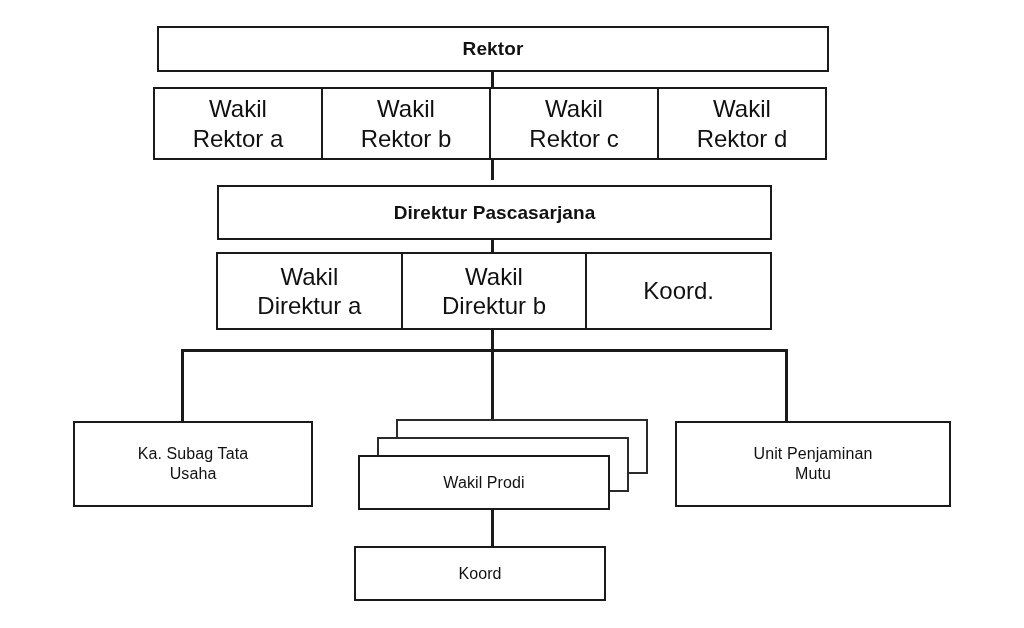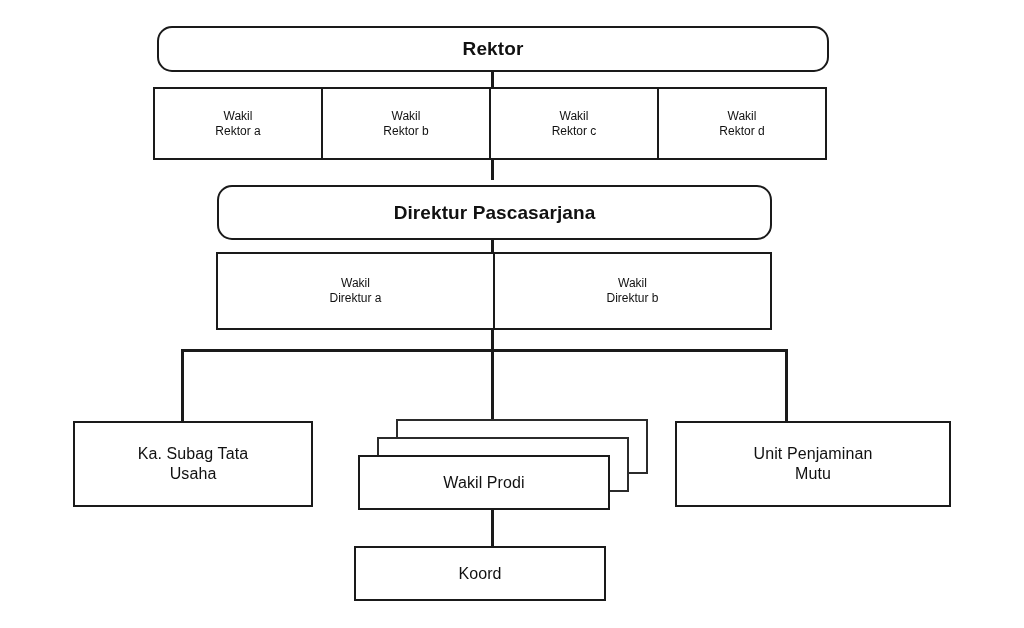--- a/index.html
+++ b/index.html
@@ -37,42 +37,41 @@
     z-index: 5;
   }
   .node .label {
     display: block;
     padding: 0 6px;
     white-space: pre-line;
   }
   .node.bold {
     font-weight: bold;
     font-size: 19px;
-    border-radius: 15px;
   }
 
   
   .row-group {
     position: absolute;
     box-sizing: border-box;
     display: flex;
     background: #ffffff;
     border: 2px solid #1a1a1a;
     z-index: 5;
   }
   .row-group .cell {
     box-sizing: border-box;
     flex: 1 1 0;
     display: flex;
     align-items: center;
     justify-content: center;
     text-align: center;
     border-right: 2px solid #1a1a1a;
     color: #111111;
-    font-size: 12px;
+    font-size: 24px;
     line-height: 1.22;
     background: #ffffff;
   }
   .row-group .cell:last-child {
     border-right: none;
   }
   .row-group .cell .label {
     display: block;
     white-space: pre-line;
     padding: 0 4px;
@@ -152,20 +151,23 @@
 
   <div class="row-group" style="left:216px; top:252px; width:556px; height:78px;">
     <div class="cell">
       <span class="label">Wakil
 Direktur a</span>
     </div>
     <div class="cell">
       <span class="label">Wakil
 Direktur b</span>
     </div>
+    <div class="cell">
+      <span class="label">Koord.</span>
+    </div>
   </div>
 
   <div class="node" style="left:73px; top:421px; width:240px; height:86px;">
     <span class="label">Ka. Subag Tata
 Usaha</span>
   </div>
 
   <div class="stack-layer" style="left:396px; top:419px; width:252px; height:55px; z-index:3;"></div>
   <div class="stack-layer" style="left:377px; top:437px; width:252px; height:55px; z-index:4;"></div>
   <div class="node" style="left:358px; top:455px; width:252px; height:55px; z-index:6;">

